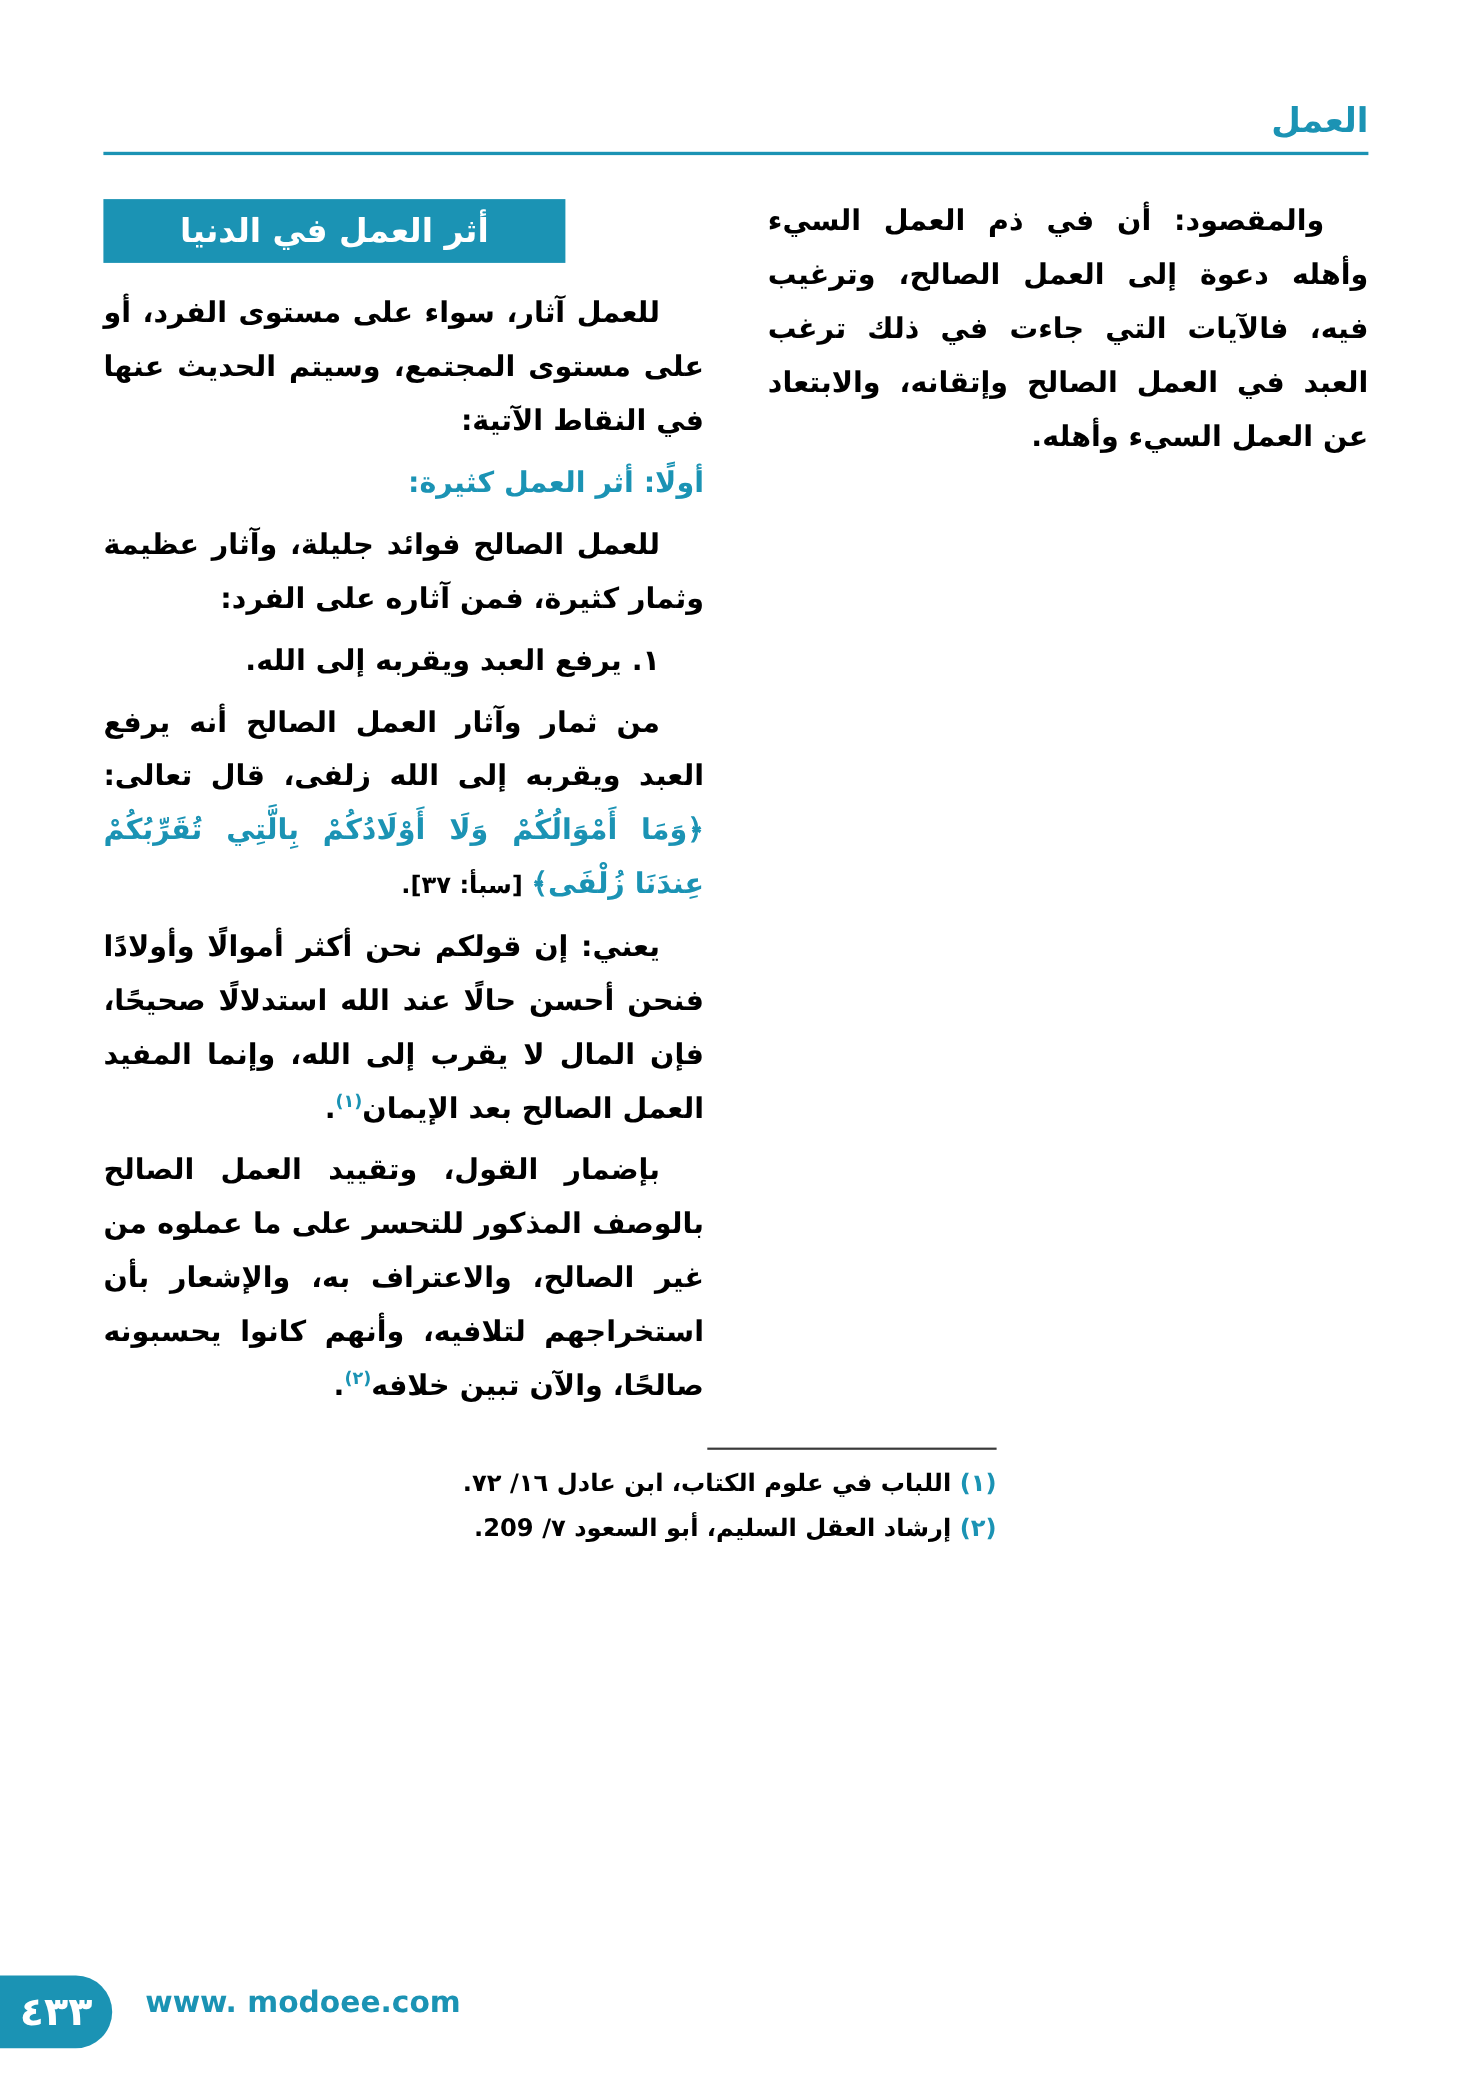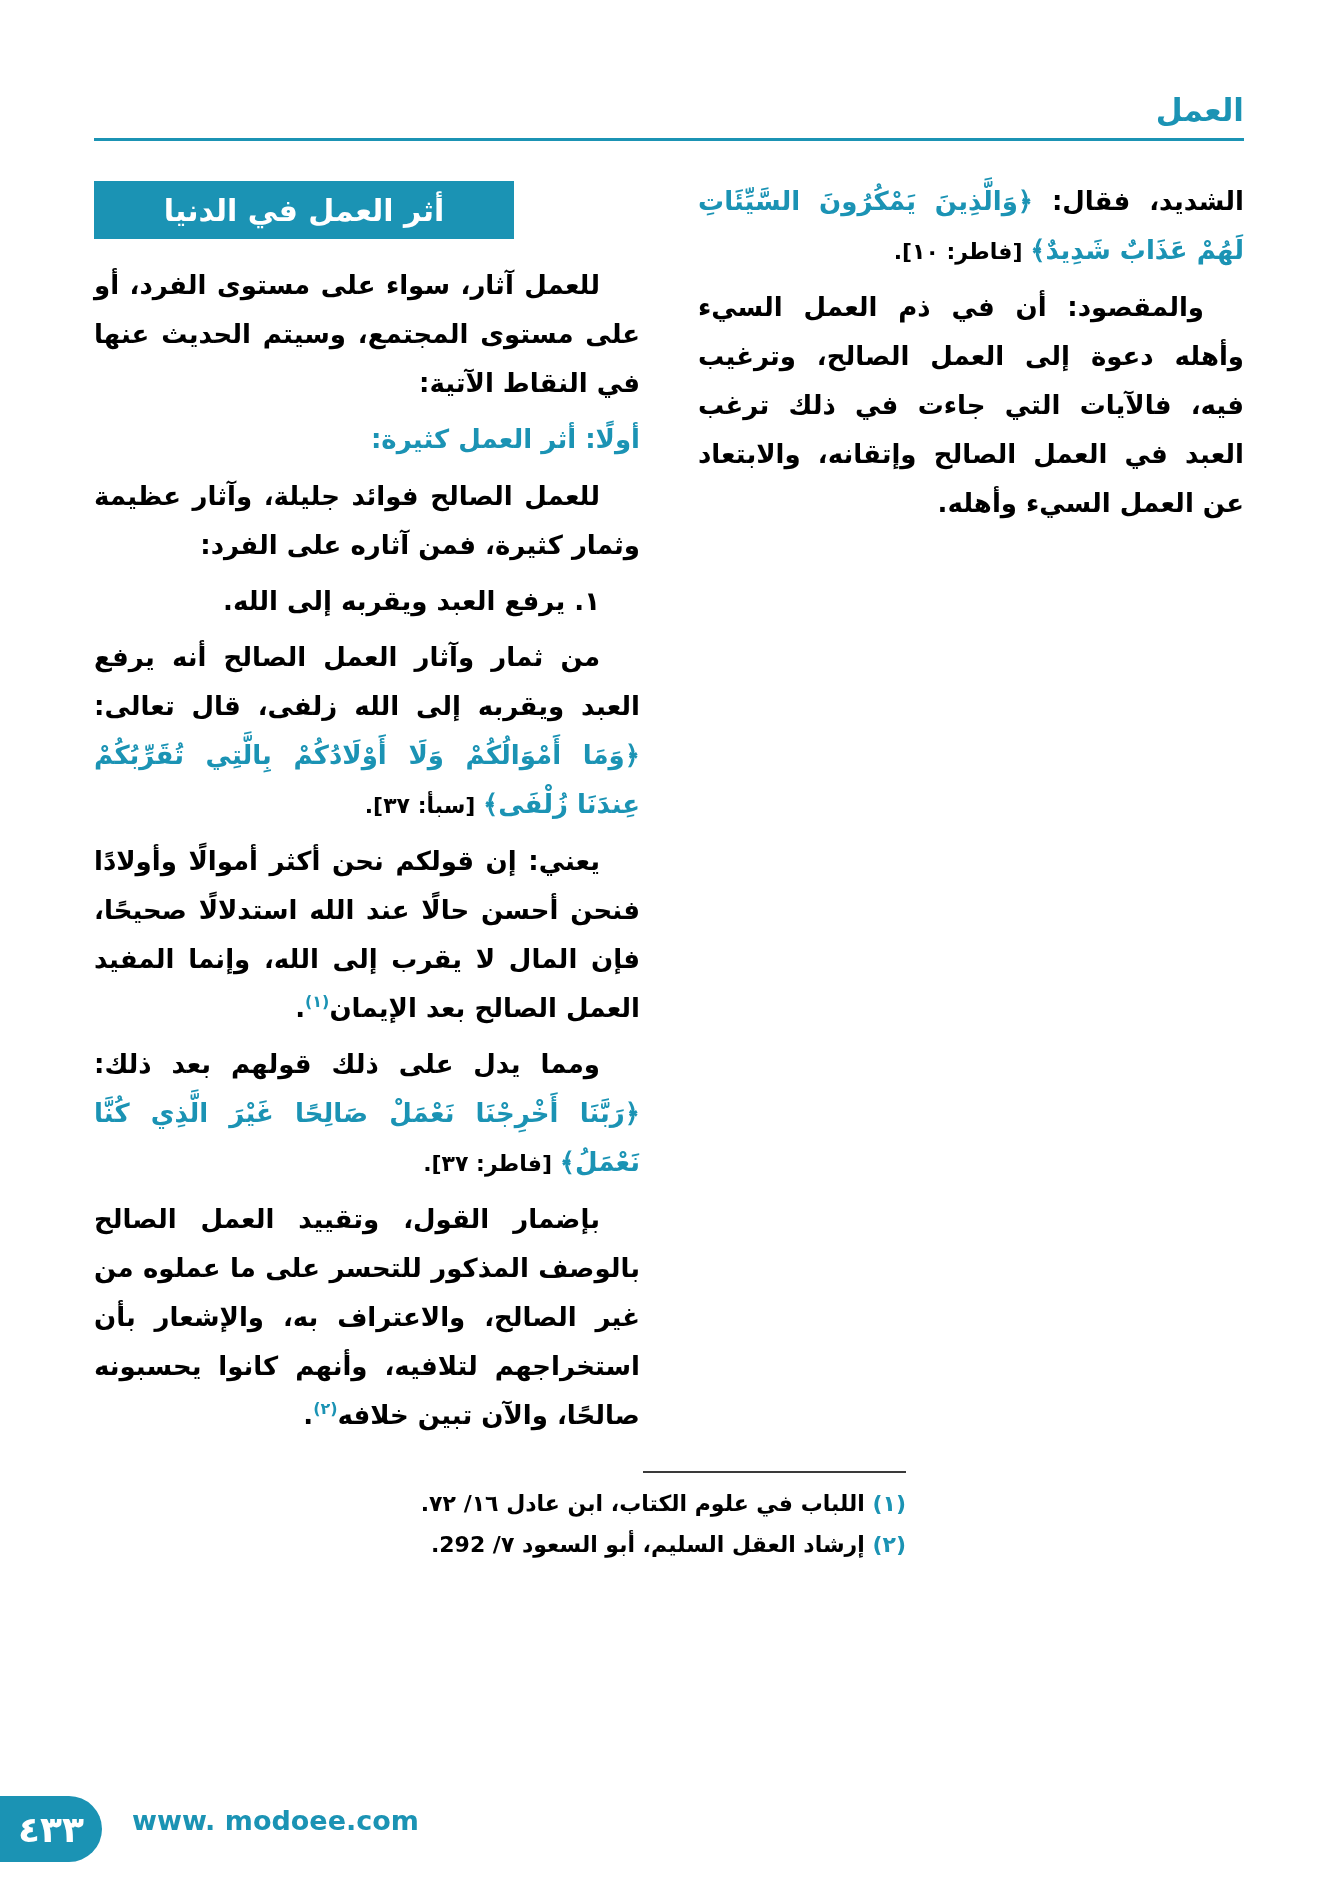--- a/index.html
+++ b/index.html
@@ -120,23 +120,20 @@
   <div class="content">
 
     <header class="page-header">
       <div class="running-title">العمل</div>
       <div class="header-rule"></div>
     </header>
 
     <div class="columns">
 
       <section class="col">
-        <p class="para noindent">
-          <span class="t">الشديد، فقال: </span><span class="quran">﴿وَالَّذِينَ يَمْكُرُونَ السَّيِّئَاتِ لَهُمْ عَذَابٌ شَدِيدٌ﴾</span><span class="cite"> [فاطر: ١٠].</span>
-        </p>
         <p class="para">
           <span class="t">والمقصود: أن في ذم العمل السيء وأهله دعوة إلى العمل الصالح، وترغيب فيه، فالآيات التي جاءت في ذلك ترغب العبد في العمل الصالح وإتقانه، والابتعاد عن العمل السيء وأهله.</span>
         </p>
       </section>
 
       <section class="col">
         <div class="section-box">
           <span>أثر العمل في الدنيا</span>
         </div>
 
@@ -157,38 +154,35 @@
         </p>
 
         <p class="para">
           <span class="t">من ثمار وآثار العمل الصالح أنه يرفع العبد ويقربه إلى الله زلفى، قال تعالى: </span><span class="quran">﴿وَمَا أَمْوَالُكُمْ وَلَا أَوْلَادُكُمْ بِالَّتِي تُقَرِّبُكُمْ عِندَنَا زُلْفَى﴾</span><span class="cite"> [سبأ: ٣٧].</span>
         </p>
 
         <p class="para">
           <span class="t">يعني: إن قولكم نحن أكثر أموالًا وأولادًا فنحن أحسن حالًا عند الله استدلالًا صحيحًا، فإن المال لا يقرب إلى الله، وإنما المفيد العمل الصالح بعد الإيمان</span><sup class="sup-marker">(١)</sup><span class="t">.</span>
         </p>
 
-        <p class="para">
-          <span class="t">ومما يدل على ذلك قولهم بعد ذلك: </span><span class="quran">﴿رَبَّنَا أَخْرِجْنَا نَعْمَلْ صَالِحًا غَيْرَ الَّذِي كُنَّا نَعْمَلُ﴾</span><span class="cite"> [فاطر: ٣٧].</span>
-        </p>
 
         <p class="para">
           <span class="t">بإضمار القول، وتقييد العمل الصالح بالوصف المذكور للتحسر على ما عملوه من غير الصالح، والاعتراف به، والإشعار بأن استخراجهم لتلافيه، وأنهم كانوا يحسبونه صالحًا، والآن تبين خلافه</span><sup class="sup-marker">(٢)</sup><span class="t">.</span>
         </p>
       </section>
 
     </div>
 
     <div class="footnotes">
       <div class="footnote-rule"></div>
       <p class="footnote">
         <span class="fn-marker">(١)</span><span class="fn-text"> اللباب في علوم الكتاب، ابن عادل ١٦/ ٧٢.</span>
       </p>
       <p class="footnote">
-        <span class="fn-marker">(٢)</span><span class="fn-text"> إرشاد العقل السليم، أبو السعود ٧/ 292.</span>
+        <span class="fn-marker">(٢)</span><span class="fn-text"> إرشاد العقل السليم، أبو السعود ٧/ 209.</span>
       </p>
     </div>
 
   </div>
 
   <footer>
     <div class="page-number-tab">
       <span class="page-number">٤٣٣</span>
     </div>
     <div class="website">www. modoee.com</div>

